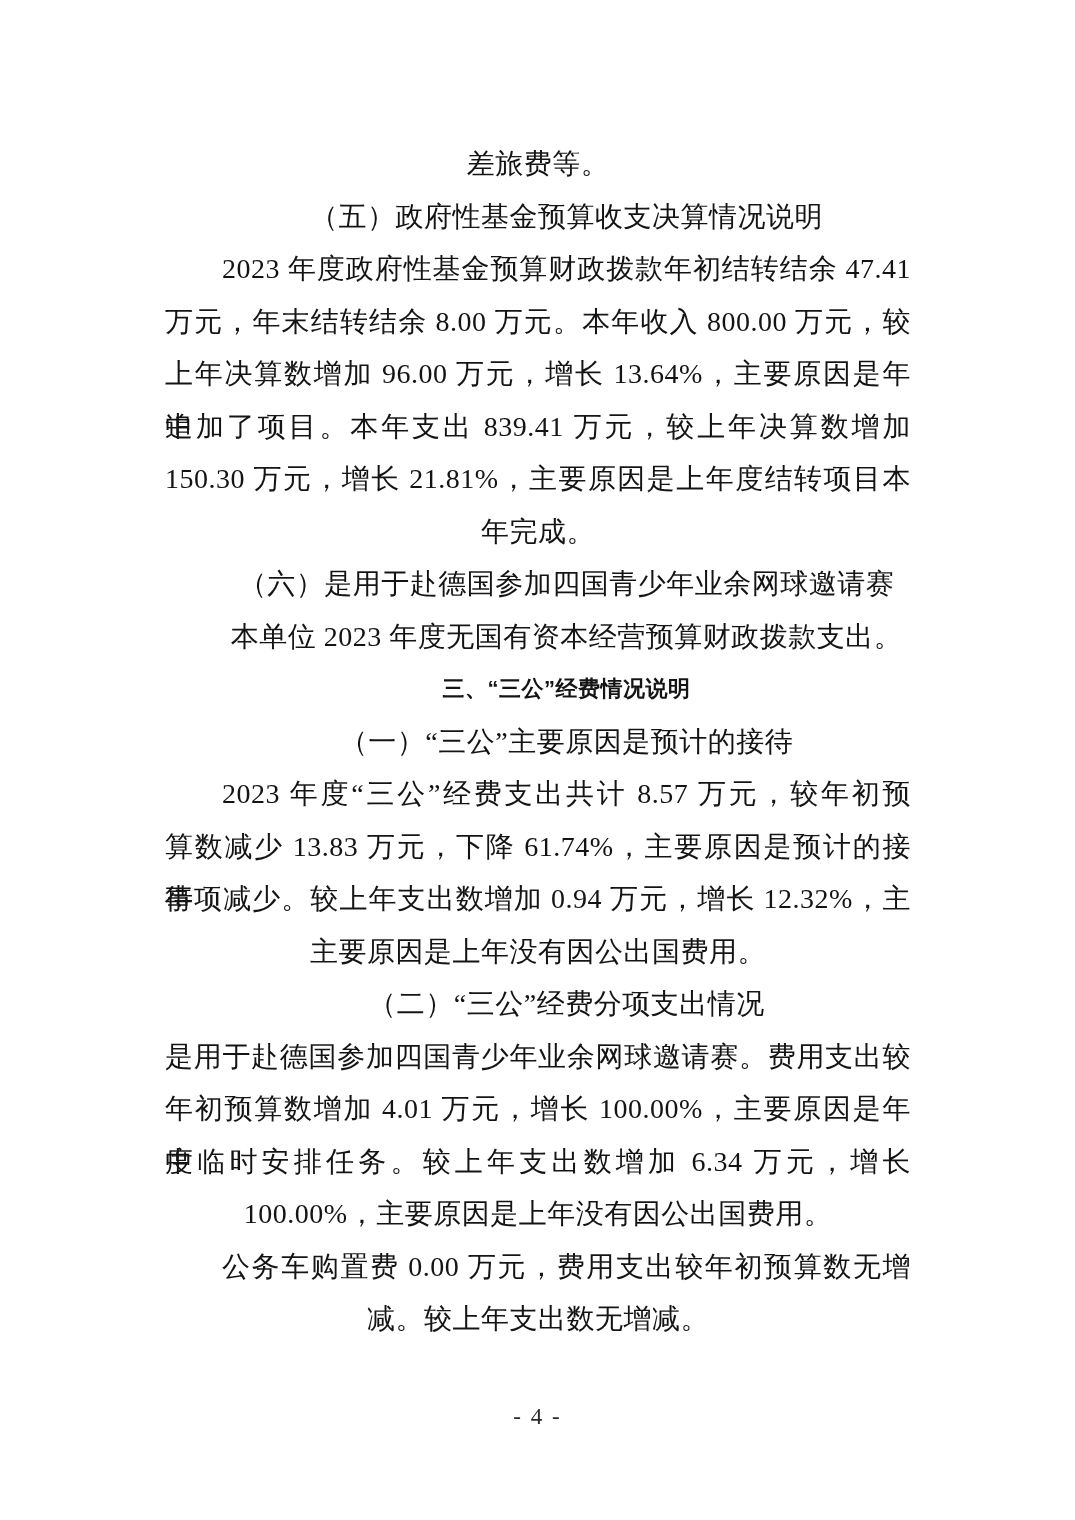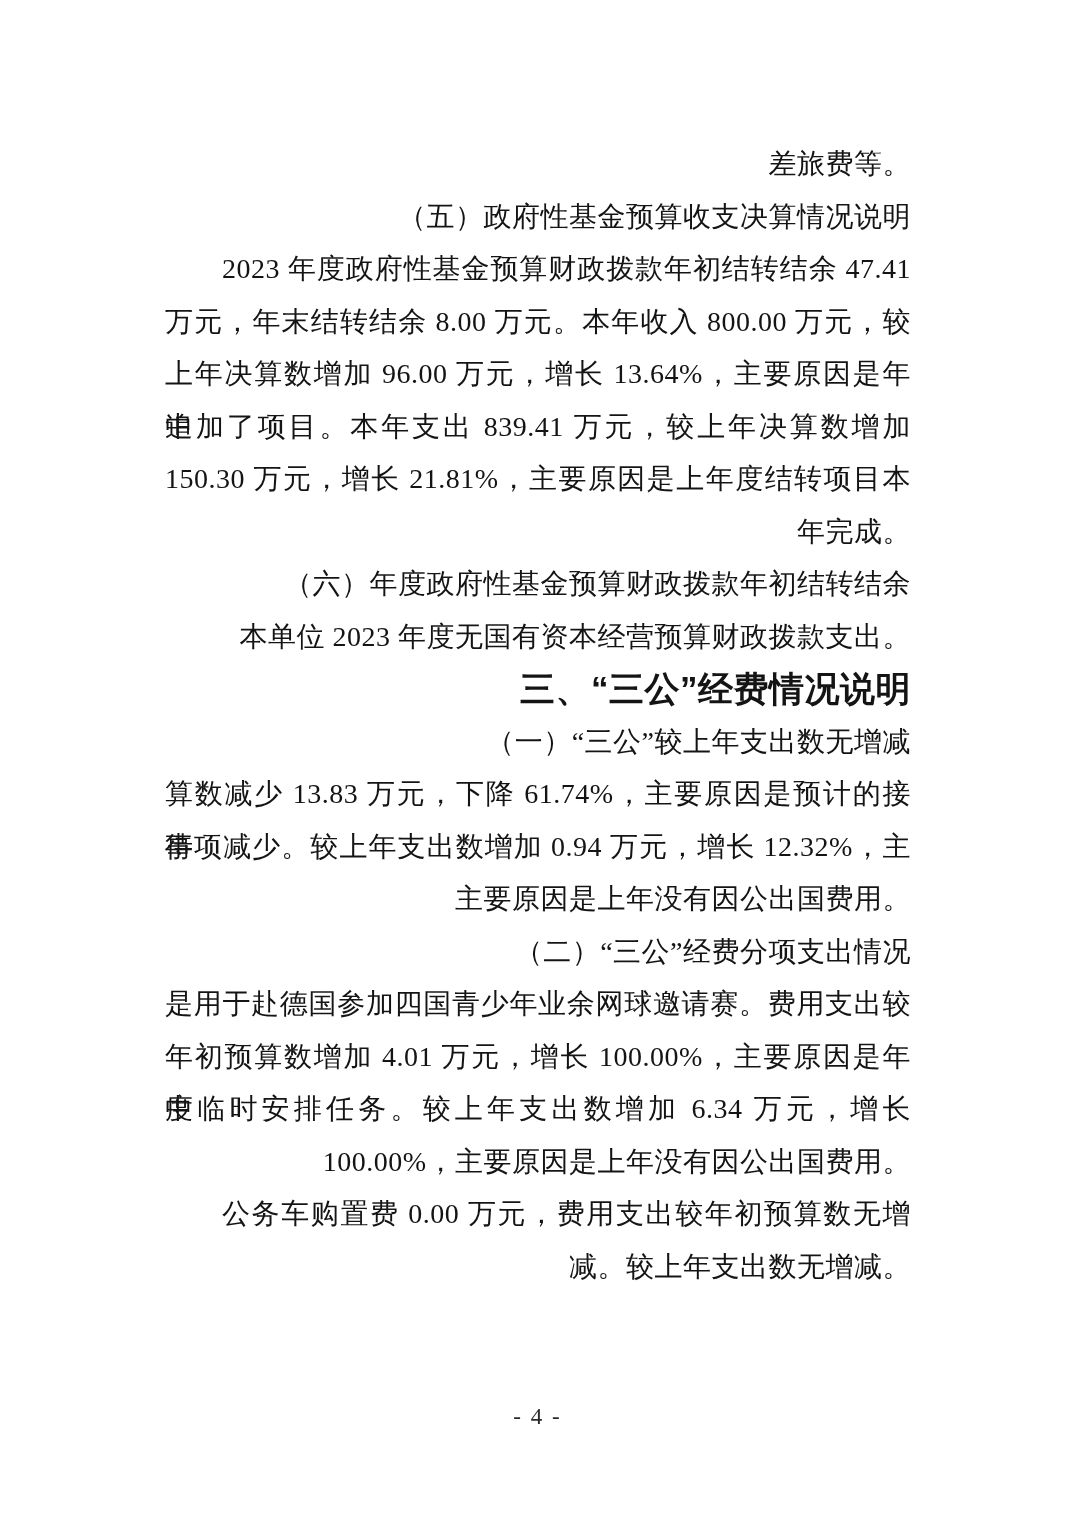--- a/index.html
+++ b/index.html
@@ -24,42 +24,42 @@
     position: absolute;
     left: 165px;
     top: 138px;
     width: 746px;
   }
   .line {
     height: 52.5px;
     line-height: 52.5px;
     font-size: 28px;
     white-space: nowrap;
-    text-align: right;
+    text-align: center;
     letter-spacing: 0.5px;
   }
   
   .line.fill {
     white-space: normal;
     text-align: justify;
     text-align-last: justify;
   }
   .line.indent {
     text-indent: 57px;
   }
   
   .line.h-kai {
     font-weight: normal;
     font-family: "Liberation Serif", "DejaVu Serif", serif;
   }
   
   .line.h-hei {
     font-weight: bold;
     font-family: "Liberation Sans", "DejaVu Sans", sans-serif;
-    font-size: 35px;
+    font-size: 22px;
   }
   .footer {
     position: absolute;
     top: 1402px;
     left: 0;
     width: 1075px;
     text-align: center;
     font-size: 23px;
     line-height: 30px;
     color: #2a2a2a;
@@ -74,24 +74,25 @@
   <div class="text-block">
 
     <div class="line">差旅费等。</div>
     <div class="line h-kai indent">（五）政府性基金预算收支决算情况说明</div>
     <div class="line fill indent">2023 年度政府性基金预算财政拨款年初结转结余 47.41</div>
     <div class="line fill">万元，年末结转结余 8.00 万元。本年收入 800.00 万元，较</div>
     <div class="line fill">上年决算数增加 96.00 万元，增长 13.64%，主要原因是年中</div>
     <div class="line fill">追加了项目。本年支出 839.41 万元，较上年决算数增加</div>
     <div class="line fill">150.30 万元，增长 21.81%，主要原因是上年度结转项目本</div>
     <div class="line">年完成。</div>
-    <div class="line h-kai indent">（六）年度政府性基金预算财政拨款年初结转结余</div>
+    <div class="line h-kai indent">（六）是用于赴德国参加四国青少年业余网球邀请赛</div>
     <div class="line indent">本单位 2023 年度无国有资本经营预算财政拨款支出。</div>
     <div class="line h-hei indent">三、“三公”经费情况说明</div>
-    <div class="line h-kai indent">（一）“三公”较上年支出数无增减</div>
+    <div class="line h-kai indent">（一）“三公”主要原因是预计的接待</div>
+    <div class="line fill indent">2023 年度“三公”经费支出共计 8.57 万元，较年初预</div>
     <div class="line fill">算数减少 13.83 万元，下降 61.74%，主要原因是预计的接待</div>
     <div class="line fill">事项减少。较上年支出数增加 0.94 万元，增长 12.32%，主</div>
     <div class="line">主要原因是上年没有因公出国费用。</div>
     <div class="line h-kai indent">（二）“三公”经费分项支出情况</div>
     <div class="line fill">是用于赴德国参加四国青少年业余网球邀请赛。费用支出较</div>
     <div class="line fill">年初预算数增加 4.01 万元，增长 100.00%，主要原因是年度</div>
     <div class="line fill">中临时安排任务。较上年支出数增加 6.34 万元，增长</div>
     <div class="line">100.00%，主要原因是上年没有因公出国费用。</div>
     <div class="line fill indent">公务车购置费 0.00 万元，费用支出较年初预算数无增</div>
     <div class="line">减。较上年支出数无增减。</div>

